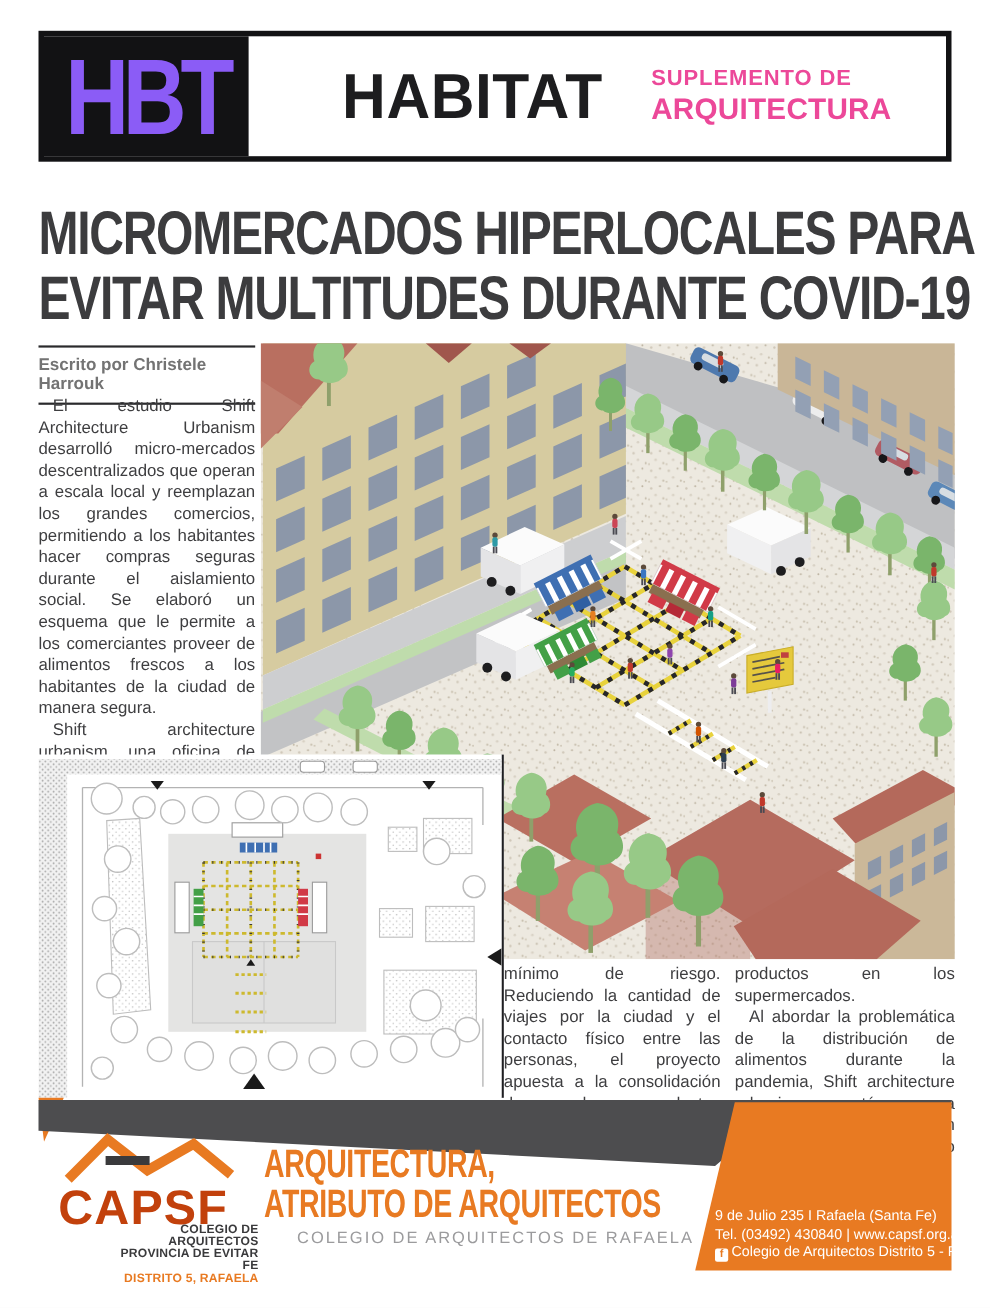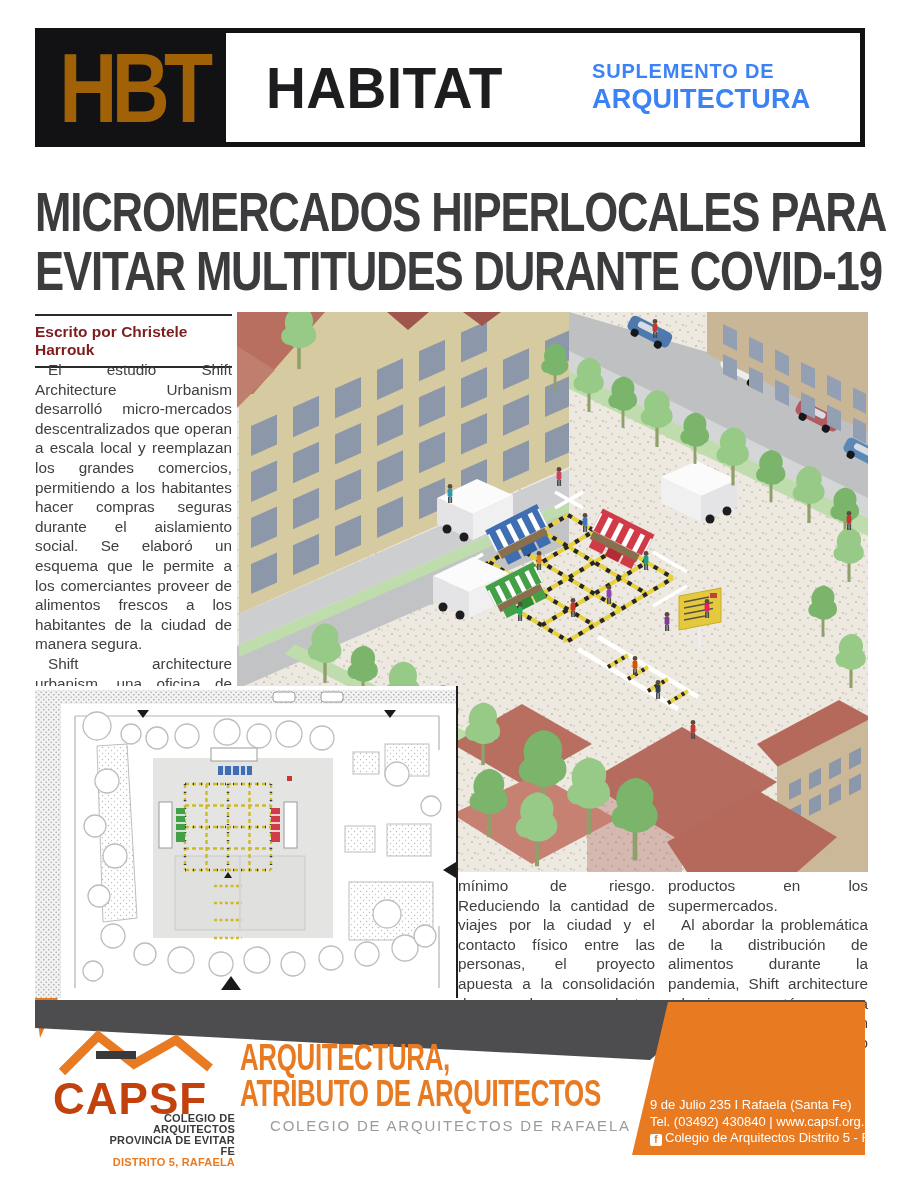--- a/index.html
+++ b/index.html
@@ -2,38 +2,38 @@
 <html><head>
 <meta charset="utf-8">
 <style>
   html,body{margin:0;padding:0;background:#e9e9e9;}
   #page{position:relative;width:900px;height:1189px;background:#ffffff;margin:0 auto;
         font-family:"Liberation Sans","DejaVu Sans",sans-serif;overflow:hidden;}
 
   
   .header{position:absolute;left:35px;top:28px;width:830px;height:119px;
           border:5px solid #121214;background:#fff;box-sizing:border-box;display:flex;}
-  .hbt-box{width:186px;background:#121214;color:#a16207;display:flex;align-items:center;justify-content:center;overflow:hidden;}
+  .hbt-box{width:186px;background:#121214;color:#8b5cf6;display:flex;align-items:center;justify-content:center;overflow:hidden;}
   .hbt-text{font-size:98px;font-weight:900;letter-spacing:-0.07em;transform:scaleX(0.82);line-height:1;}
-  .header-mid{flex:1;display:flex;align-items:center;padding-left:40px;}
+  .header-mid{flex:1;display:flex;align-items:center;padding-left:85px;}
   .habitat{font-size:58px;font-weight:900;color:#1d1d1f;letter-spacing:0.5px;
            transform:scaleX(0.95);transform-origin:left center;white-space:nowrap;}
-  .header-right{width:268px;display:flex;flex-direction:column;justify-content:center;color:#3b82f6;}
+  .header-right{width:268px;display:flex;flex-direction:column;justify-content:center;color:#ec4899;}
   .suple1{font-size:20px;font-weight:700;letter-spacing:0.8px;}
   .suple2{font-size:27px;font-weight:800;letter-spacing:0.2px;margin-top:1px;}
 
   
   .headline{position:absolute;left:35px;top:182px;color:#3c3c3e;}
   .headline .hl{font-size:56px;font-weight:900;letter-spacing:-1.5px;line-height:59px;
                 white-space:nowrap;transform:scaleX(0.78);transform-origin:left top;}
 
   
   .byline{position:absolute;left:35px;top:314px;width:197px;
           border-top:2px solid #2a2a2c;border-bottom:2px solid #2a2a2c;
-          padding:7px 0;font-size:15.5px;font-weight:700;color:#7f1d1d;}
+          padding:7px 0;font-size:15.5px;font-weight:700;color:#737373;}
   .bodycol{position:absolute;font-size:15.3px;line-height:19.6px;color:#3e3e40;
            text-align:justify;}
   .bodycol p{margin:0;}
   .bodycol p.ind{text-indent:13px;}
   #col1{left:35px;top:360px;width:197px;}
   #col2{left:458px;top:876px;width:197px;}
   #col3{left:668px;top:876px;width:200px;}
 
   
   #iso-wrap{position:absolute;left:237px;top:312px;width:631px;height:560px;}

